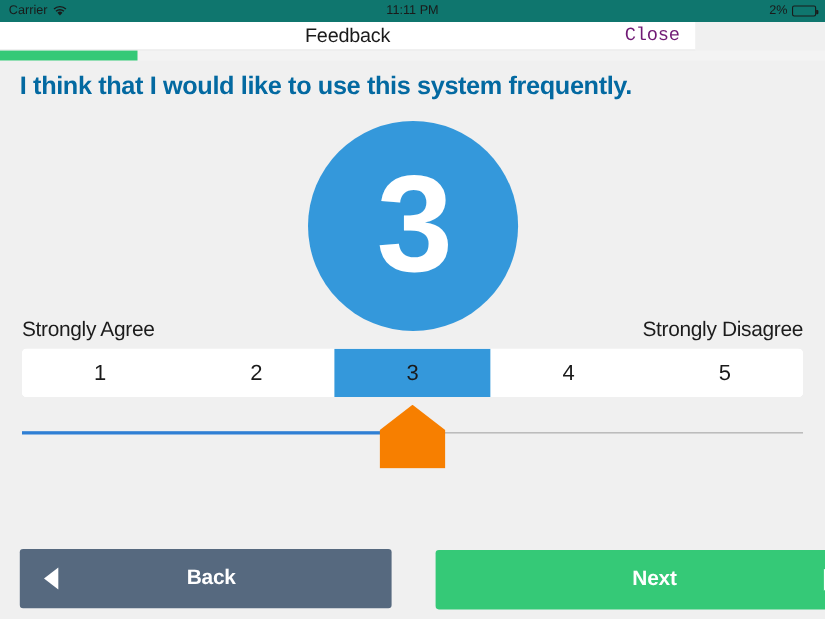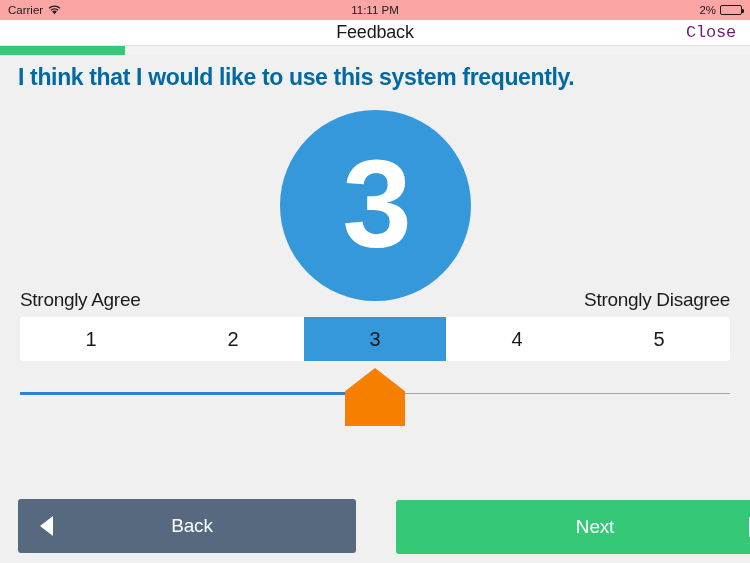--- a/index.html
+++ b/index.html
@@ -15,21 +15,21 @@
     position: relative;
     -webkit-font-smoothing: antialiased;
   }
 
   
   .status-bar {
     position: absolute;
     top: 0; left: 0;
     width: 750px;
     height: 20px;
-    background: #fca5a5;
+    background: #0f766e;
     display: flex;
     align-items: center;
     font-size: 11.5px;
     color: #1a1a1a;
     box-sizing: border-box;
     padding: 0 8px;
   }
   .status-left {
     display: flex;
     align-items: center;
@@ -75,21 +75,21 @@
   .battery-fill {
     height: 100%;
     background: #1a1a1a;
     border-radius: 1px;
   }
 
   
   .nav-bar {
     position: absolute;
     top: 20px; left: 0;
-    width: 750px;
+    width: 632px;
     height: 26px;
     background: #ffffff;
     border-bottom: 1px solid #e2e2e2;
     box-sizing: border-box;
   }
   .nav-title {
     position: absolute;
     left: 0; right: 0;
     top: 2px;
     text-align: center;
@@ -230,21 +230,21 @@
 
   
   .btn {
     position: absolute;
     height: 54px;
     border-radius: 3px;
     display: flex;
     align-items: center;
     justify-content: center;
     font-size: 19px;
-    font-weight: normal;
+    font-weight: bold;
     color: #ffffff;
     cursor: pointer;
     box-sizing: border-box;
     letter-spacing: -0.2px;
     padding-left: 10px;
   }
   .btn-back {
     left: 18px;
     top: 499px;
     width: 338px;

